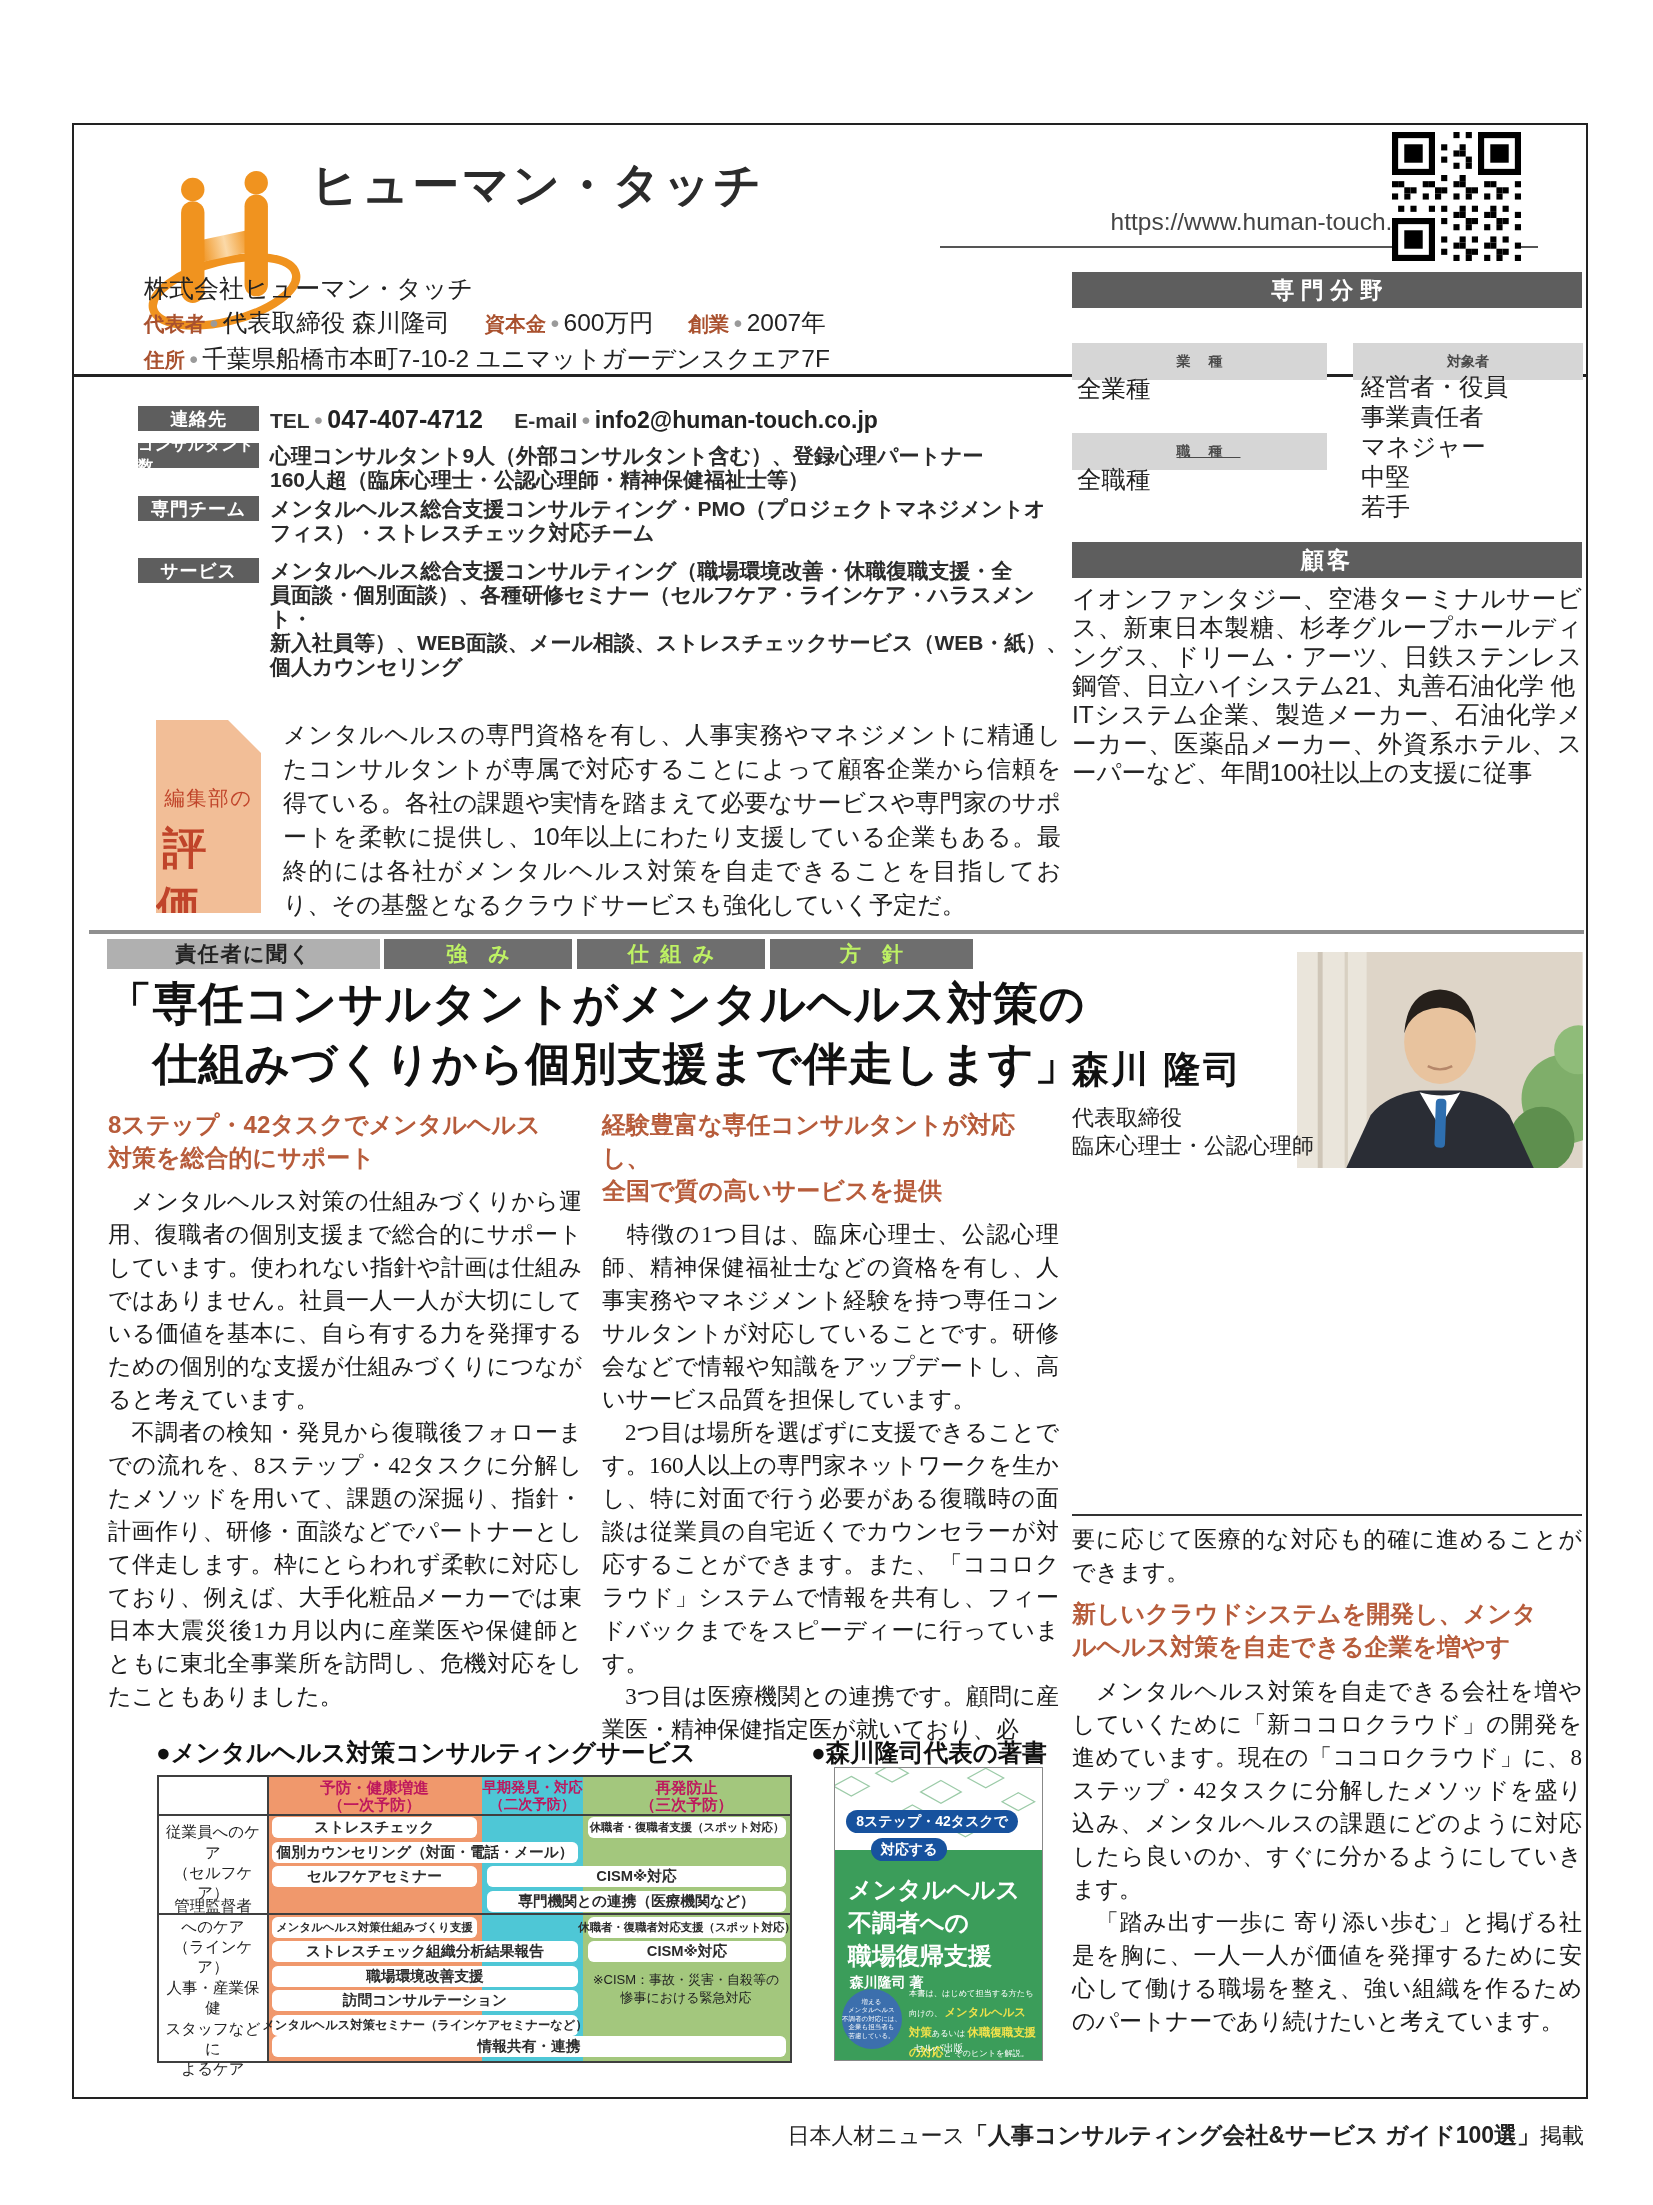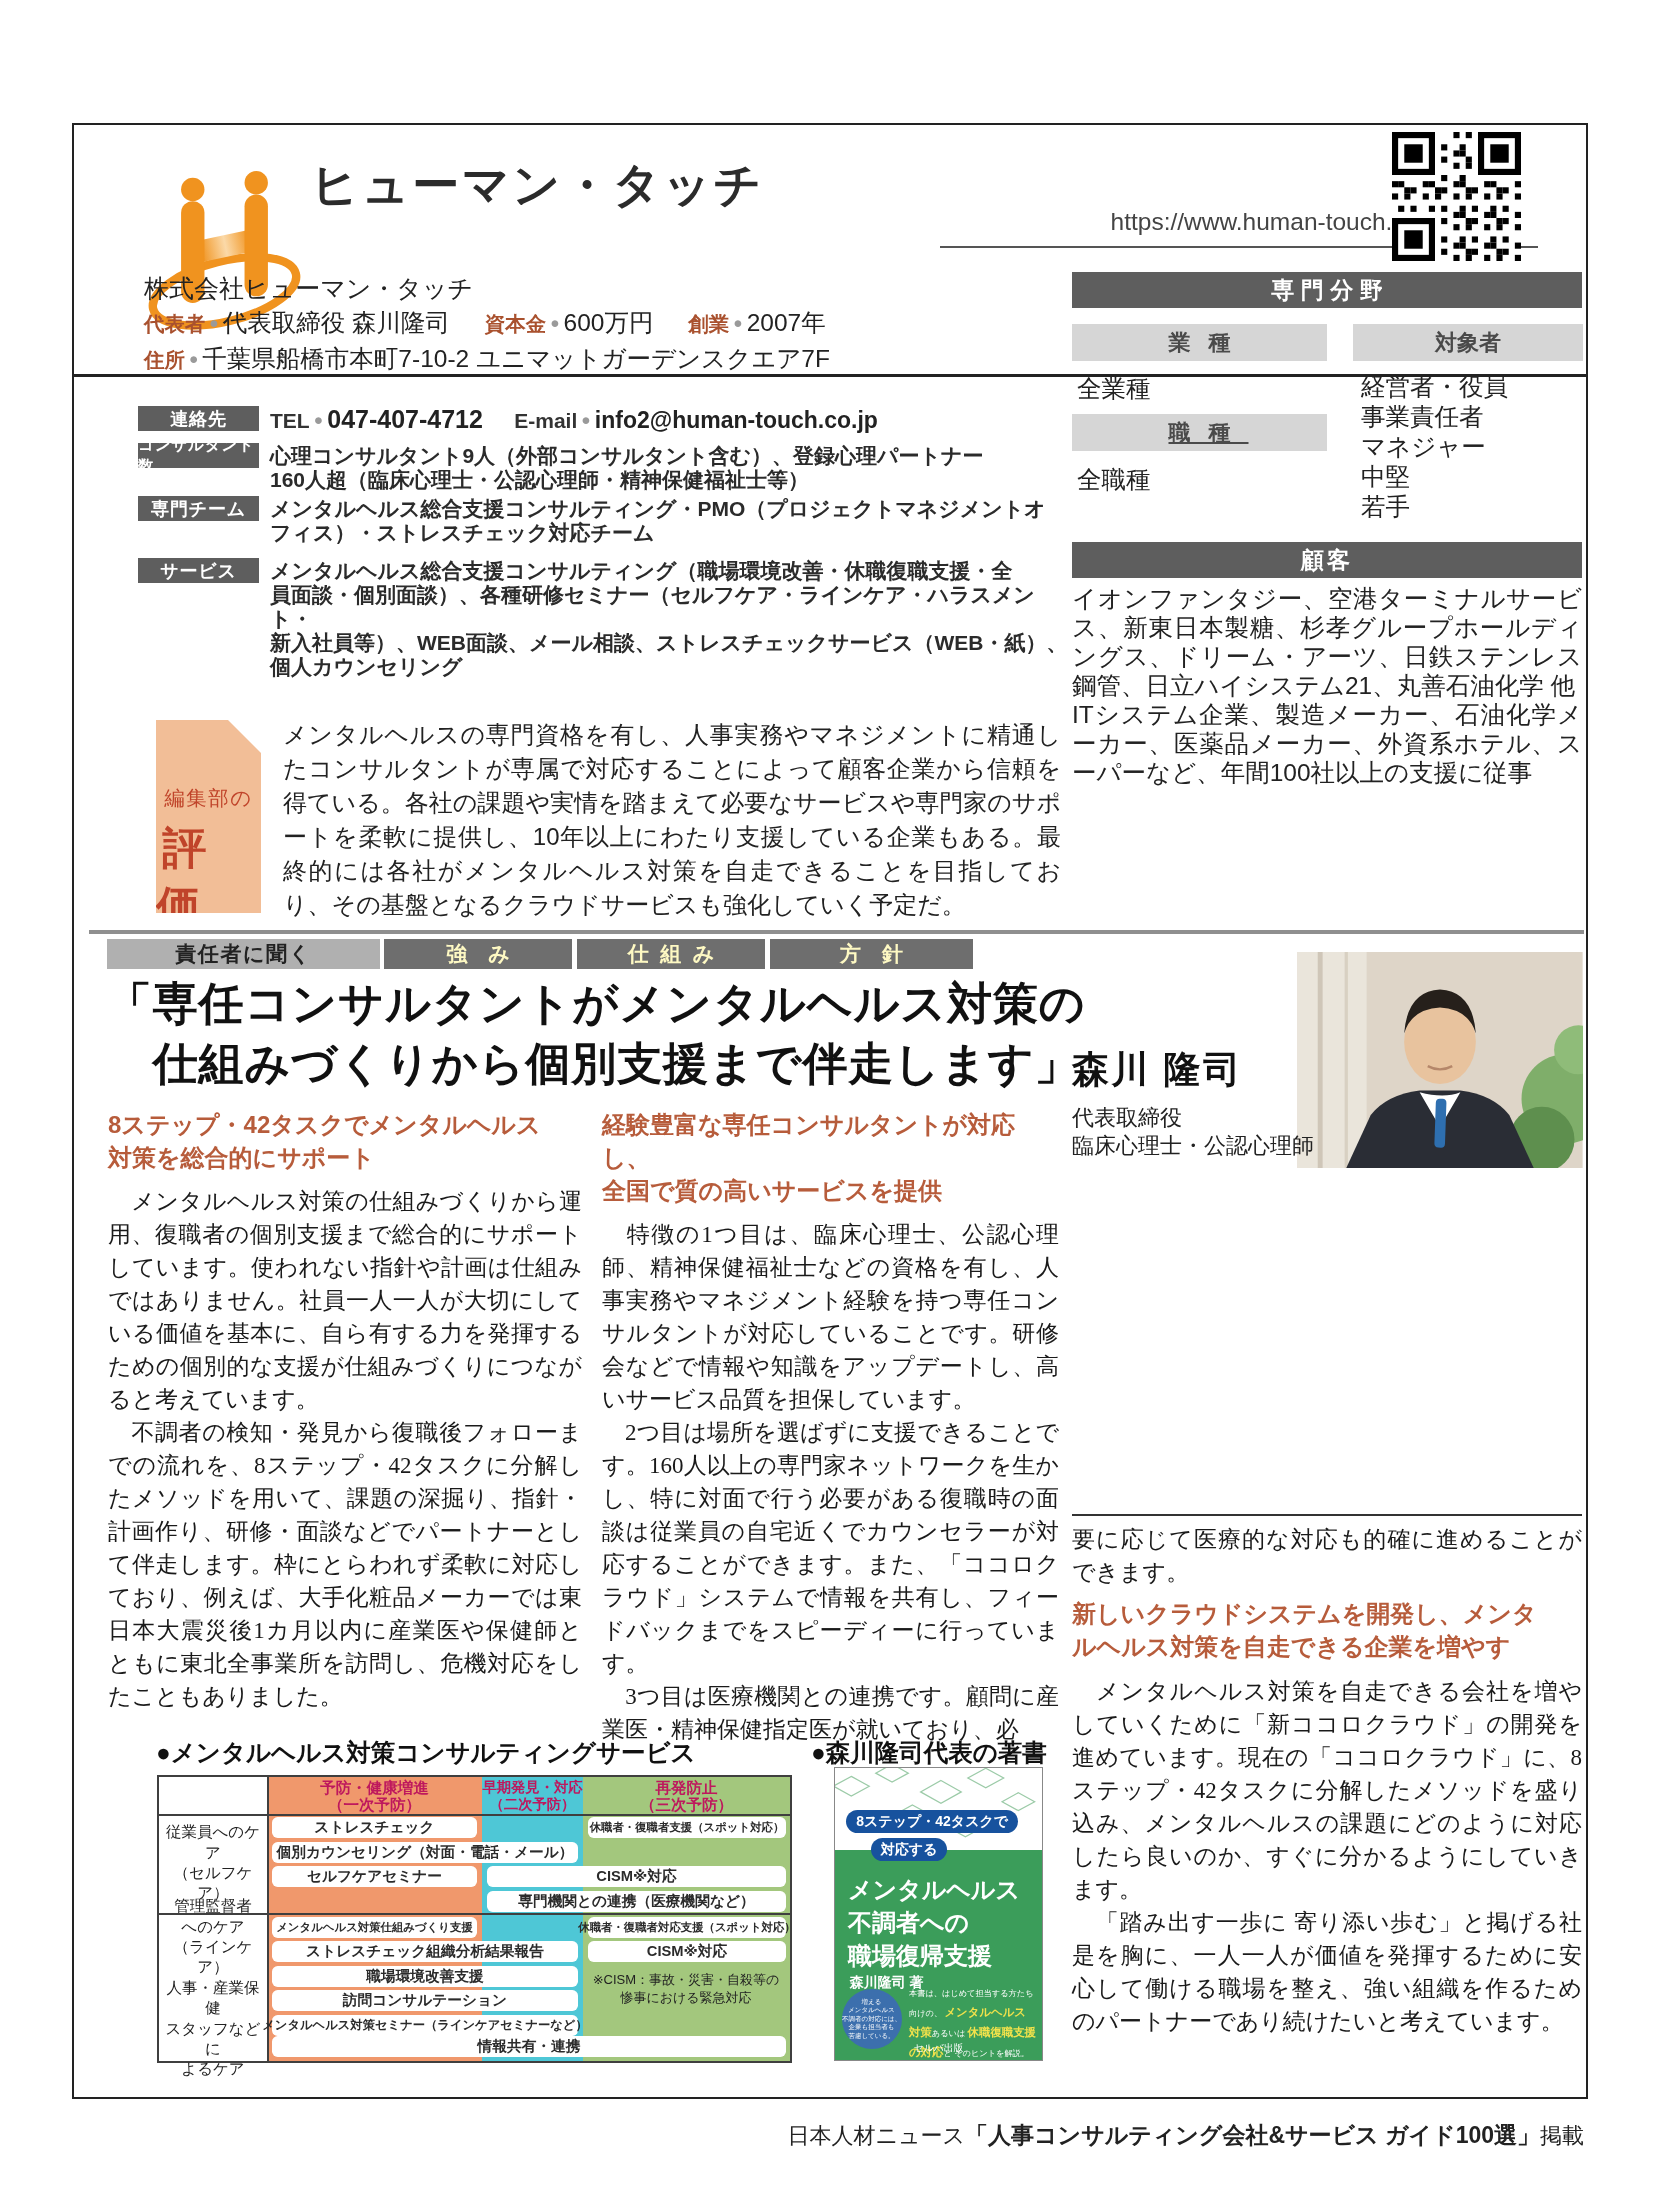--- a/index.html
+++ b/index.html
@@ -29,29 +29,29 @@
   .ct-val{font-size:25px;font-weight:bold;color:#222;text-align:center;}
   
   .pent{left:82px;top:595px;width:105px;height:193px;background:#F2BE97;
         clip-path:polygon(0 0,calc(100% - 33px) 0,100% 33px,100% 100%,0 100%);
         display:flex;flex-direction:column;align-items:center;}
   .pent .t1{margin-top:64px;font-size:20.4px;color:#C0442A;letter-spacing:1.6px;}
   .pent .t2{margin-top:6.5px;font-size:44px;font-weight:bold;color:#C0442A;letter-spacing:6.5px;text-indent:6.5px;}
   .review-tx{left:209px;top:593px;width:778px;font-size:24px;line-height:34px;color:#222;}
   
   .bar{background:#5E5E5E;color:#fff;font-weight:bold;font-size:23px;display:flex;align-items:center;justify-content:center;}
-  .sub-hdr{background:#D6D6D6;color:#4a4a4a;font-weight:bold;font-size:22px;display:flex;align-items:center;justify-content:center;}
+  .sub-hdr{background:#D6D6D6;color:#4a4a4a;font-weight:bold;font-size:14px;display:flex;align-items:center;justify-content:center;margin-top:19px;}
   .spec-val{font-size:24.5px;color:#222;}
   .clients-tx{left:998px;top:459px;width:510px;font-size:24.5px;line-height:29px;color:#222;}
   .clients-tx p{margin:0;}
   
   .divider{left:14.7px;right:1.6px;top:805px;height:4.1px;background:#8f8f8f;}
   .tab{top:814px;height:30px;display:flex;align-items:center;justify-content:center;
        font-size:21px;font-weight:bold;}
-  .tab.dark{background:#6e6e6e;color:#fef9c3;}
+  .tab.dark{background:#6e6e6e;color:#bef264;}
   .tab.light{background:#B0B0B0;color:#222;}
   
   .headline{left:33px;top:849px;font-size:45px;line-height:60px;font-weight:bold;color:#111;letter-spacing:0.8px;}
   .subhead{font-weight:bold;color:#B75C3B;font-size:24px;line-height:33px;white-space:pre-line;margin:0 0 11.4px 0;
            font-family:"Liberation Sans","DejaVu Sans",sans-serif;}
   .bp{font-size:23px;line-height:33px;margin:0;color:#1a1a1a;}
   .colbox{position:absolute;}
   
   .p-name{left:998px;top:920px;font-size:37px;font-weight:bold;letter-spacing:2.5px;color:#111;}
   .p-title{left:998px;font-size:22px;color:#222;}

